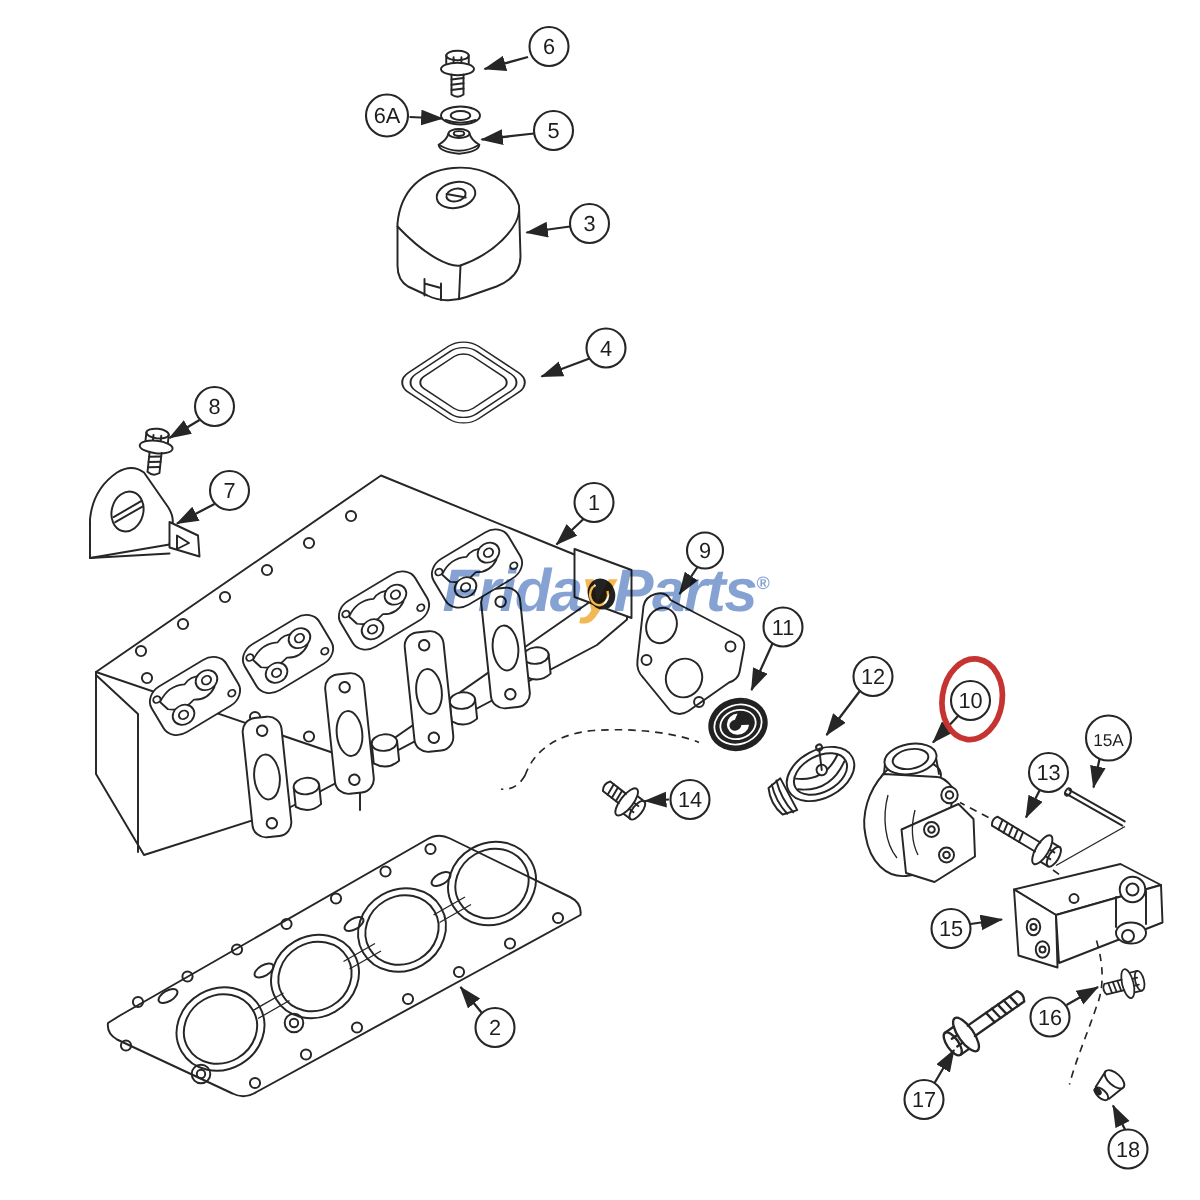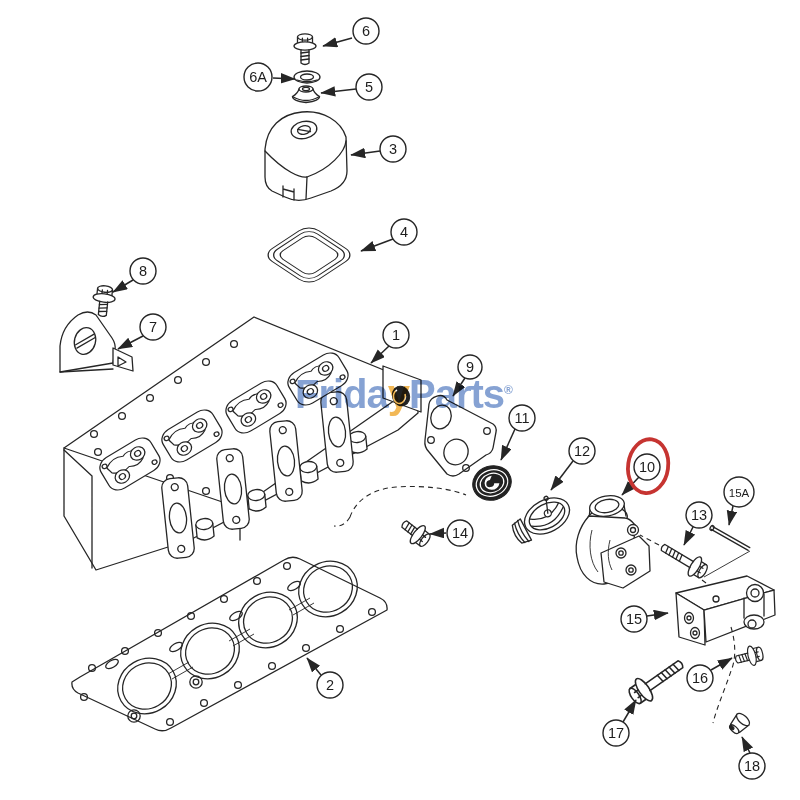--- a/index.html
+++ b/index.html
@@ -4,21 +4,21 @@
 <style>
   html,body{margin:0;padding:0;background:#fff;}
   #stage{position:relative;width:800px;height:800px;background:#fff;overflow:hidden;
          font-family:"Liberation Sans", sans-serif;}
   svg{position:absolute;left:0;top:0;}
   .ln{fill:none;stroke:#262626;stroke-width:1.3;stroke-linecap:round;stroke-linejoin:round;}
   .fw{fill:#ffffff;stroke:#262626;stroke-width:1.3;stroke-linecap:round;stroke-linejoin:round;}
   .thin{fill:none;stroke:#262626;stroke-width:0.9;}
   .dash{fill:none;stroke:#262626;stroke-width:1.1;stroke-dasharray:5 4;}
   .dark{fill:#222222;stroke:#222222;}
-  #watermark{position:absolute;left:295px;top:372px;font-weight:bold;
+  #watermark{position:absolute;left:295px;top:372px;font-style:italic;font-weight:bold;
              font-size:40px;letter-spacing:-1px;white-space:nowrap;opacity:0.82;
              mix-blend-mode:multiply;pointer-events:none;}
   #watermark sup{font-size:12px;font-weight:bold;vertical-align:super;}
   .callout-text{font-family:"Liberation Sans", sans-serif;fill:#1d1d1d;}
 </style>
 </head>
 <body>
 
 <div id="stage">
 <svg width="800" height="800" viewBox="0 0 800 800">

